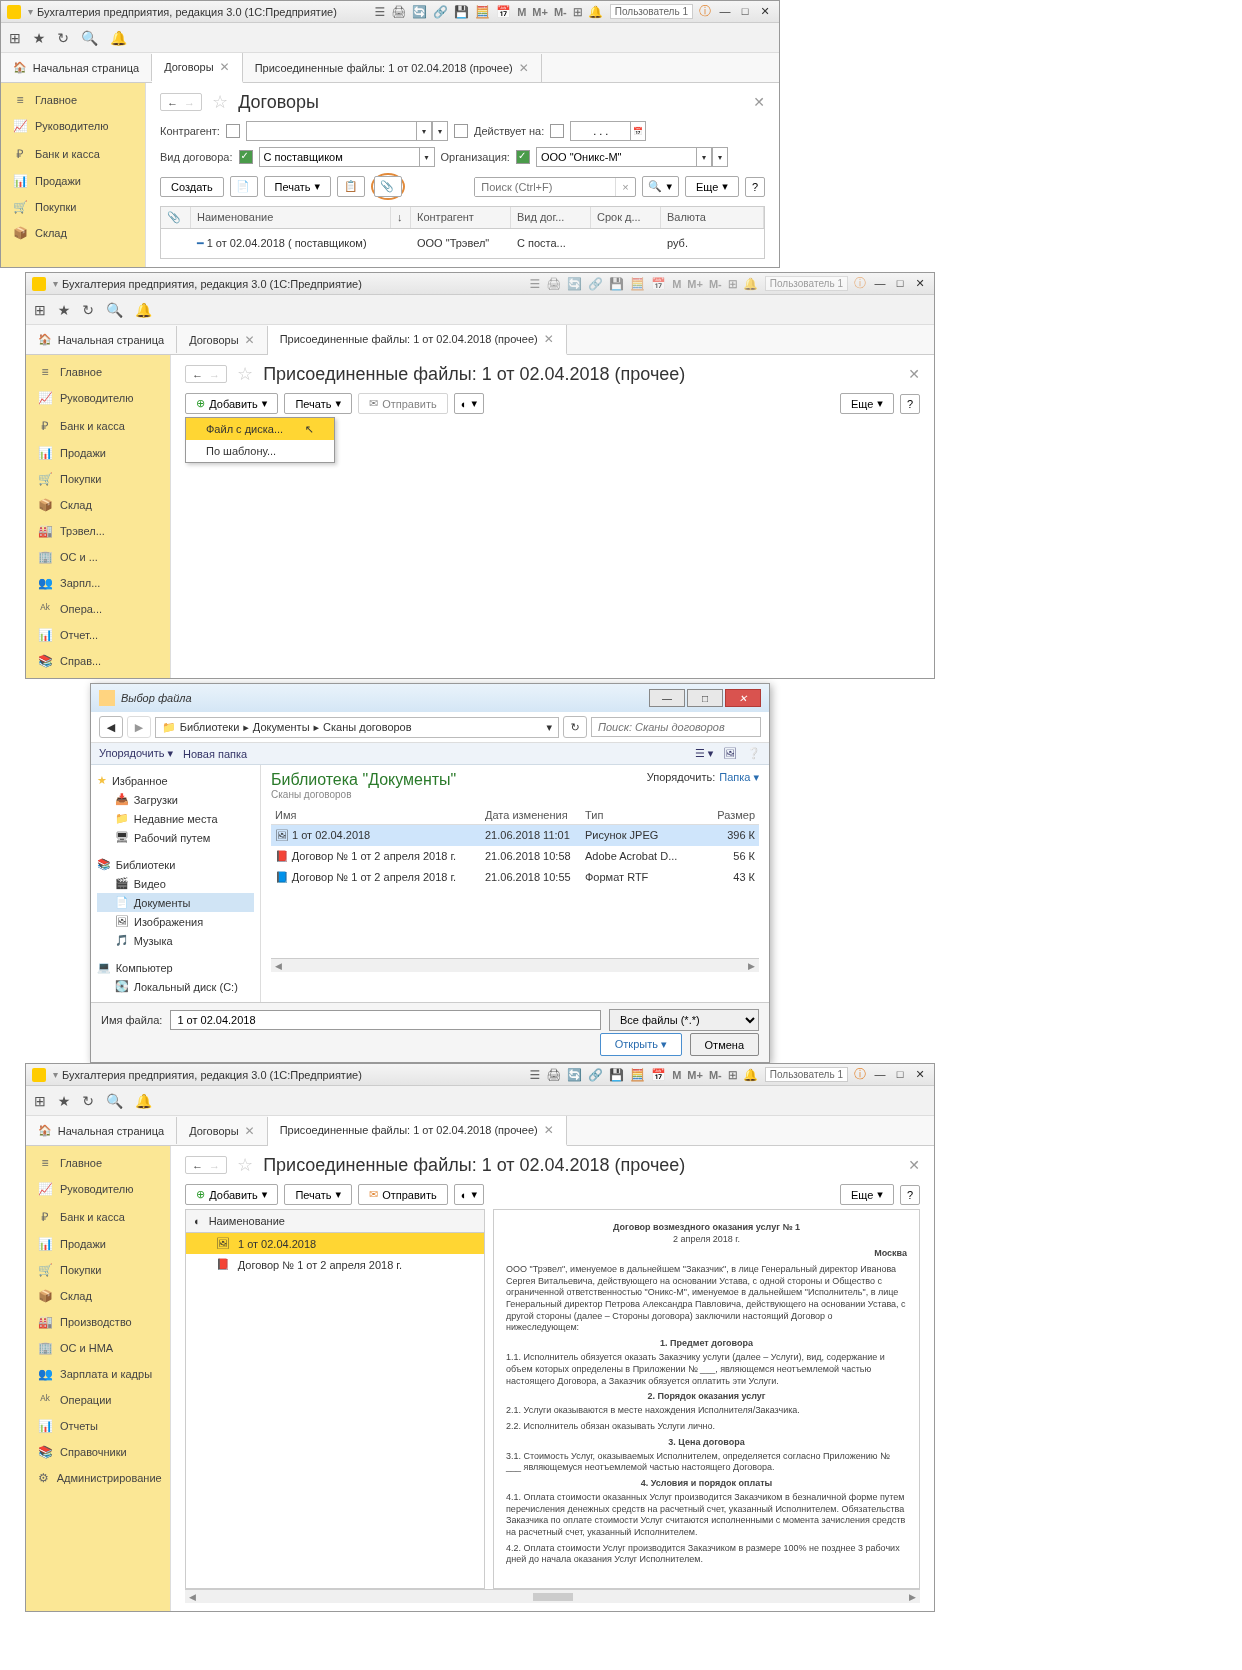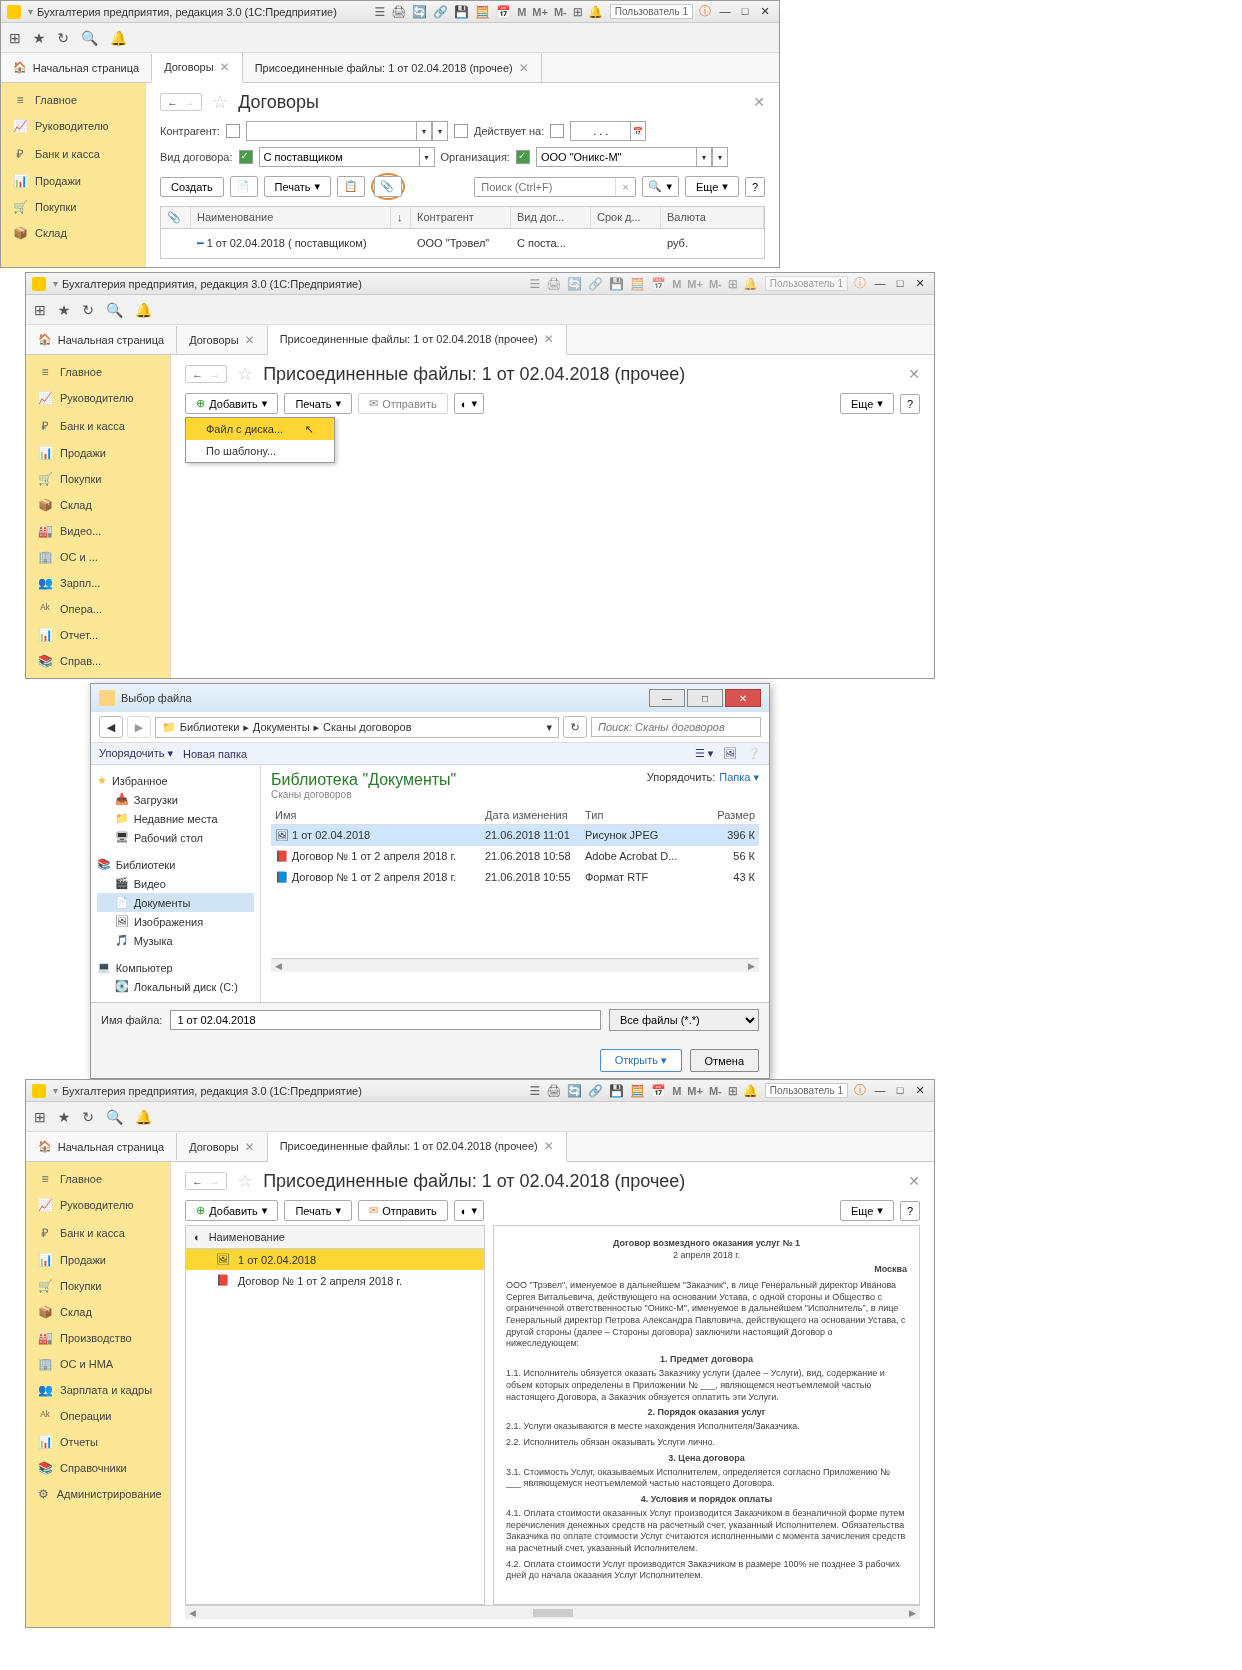--- a/index.html
+++ b/index.html
@@ -54,21 +54,21 @@
 .grid .ghead { display:flex; background:#f5f5f5; border-bottom:1px solid #ccc; }
 .grid .ghead .gcol { padding:4px 6px; border-right:1px solid #ddd; font-size:11px; color:#555; }
 .grid .grow { display:flex; padding:4px 0; }
 .grid .grow .gcell { padding:4px 6px; font-size:11px; }
 .actionbar2 { display:flex; align-items:center; gap:6px; margin-bottom:4px; }
 .dropdown { position:relative; display:inline-block; }
 .ddmenu { position:absolute; top:24px; left:0; background:#fff; border:1px solid #999; min-width:150px; z-index:10; box-shadow:2px 2px 4px rgba(0,0,0,0.2); }
 .ddmenu .dditem { padding:5px 20px; cursor:pointer; font-size:11px; }
 .ddmenu .dditem.hl { background:#ffd633; }
 .filewin { border:1px solid #999; box-shadow:2px 2px 8px rgba(0,0,0,0.3); background:#fff; }
-.filewin .ftitle { background:linear-gradient(#eaf3fb,#d4e6f5); height:28px; display:flex; align-items:center; padding:0 8px; }
+.filewin .ftitle { background:linear-gradient(#eaf3fb,#d4e6f5); height:28px; display:flex; align-items:center; padding:0 8px;font-style:italic; }
 .filewin .ftitle .ficon{ width:16px;height:16px; background:#ffd480; margin-right:6px;}
 .filewin .ftitle .winbtns{ margin-left:auto; display:flex; gap:2px;}
 .filewin .ftitle .winbtn{ width:36px; height:18px; border:1px solid #888; display:flex; align-items:center; justify-content:center; font-size:10px; background:#e8e8e8;}
 .filewin .ftitle .winbtn.red{ background:#d9534f; color:#fff; border-color:#b03a36;}
 .filewin .fcrumb{ display:flex; align-items:center; padding:4px 8px; gap:4px; border-bottom:1px solid #ddd; }
 .filewin .fcrumb .navbtn{ border:1px solid #bbb; border-radius:3px; width:24px; height:22px; display:flex;align-items:center;justify-content:center;}
 .filewin .fcrumb .path{ flex:1; border:1px solid #bbb; padding:3px 6px; font-size:11px; display:flex; align-items:center; gap:4px;}
 .filewin .fcrumb .search{ border:1px solid #bbb; padding:3px 6px; font-size:11px; width:170px; color:#999; font-style:italic;}
 .filewin .ftool{ background:#eef3f9; padding:4px 8px; display:flex; align-items:center; gap:10px; border-bottom:1px solid #d0dbe5; font-size:11px; color:#336; }
 .filewin .fbody{ display:flex; }
@@ -78,21 +78,21 @@
 .filewin .ftree .sel{ background:#d0e4f5; }
 .filewin .flist{ flex:1; padding:6px 10px; }
 .filewin .flist .libhead{ color:#2a7a2a; font-size:16px; }
 .filewin .flist .libsub{ color:#888; font-size:10px; margin-bottom:6px; }
 .filewin .flist .sortrow{ display:flex; justify-content:flex-end; gap:4px; font-size:11px; margin-bottom:4px;}
 .filewin .flist .fhead{ display:flex; border-bottom:1px solid #ddd; font-size:11px; color:#555; }
 .filewin .flist .fcol{ padding:3px 4px; }
 .filewin .flist .frow{ display:flex; font-size:11px; padding:2px 0; }
 .filewin .flist .frow.sel{ background:#cfe5fb; }
 .filewin .flist .frow .fcell{ padding:2px 4px; }
-.filewin .ffoot{ padding:6px 10px; display:flex; flex-direction:column; gap:18px; background:#f5f5f5; border-top:1px solid #ccc;}
+.filewin .ffoot{ padding:6px 10px; display:flex; flex-direction:column; gap:2px; background:#f5f5f5; border-top:1px solid #ccc;}
 .filewin .ffoot .frow1{ display:flex; align-items:center; gap:8px;}
 .filewin .ffoot .frow2{ display:flex; justify-content:flex-end; gap:8px;}
 .filewin .ffoot select, .filewin .ffoot input{ border:1px solid #999; padding:3px 6px; font-size:11px;}
 .filewin .ffoot .fbtn{ border:1px solid #888; padding:4px 14px; font-size:11px; background:#f0f0f0; cursor:pointer; border-radius:2px;}
 .filewin .ffoot .fbtn.primary{ border:1px solid #4a8fd0; background:#fff; color:#2a6db0;}
 .preview { display:flex; gap:8px; }
 .preview .plist{ width:300px; border:1px solid #ccc; }
 .preview .plist .phead{ background:#f5f5f5; padding:5px 8px; border-bottom:1px solid #ccc; display:flex; gap:8px;}
 .preview .plist .prow{ display:flex; align-items:center; gap:8px; padding:4px 8px; }
 .preview .plist .prow.hl{ background:#ffd633; }
@@ -353,21 +353,21 @@
       <div class="menu">
             <span class="micon">🛒</span>
             <span>Покупки</span>
           </div>
       <div class="menu">
             <span class="micon">📦</span>
             <span>Склад</span>
           </div>
       <div class="menu">
             <span class="micon">🏭</span>
-            <span>Видео...</span>
+            <span>Трэвел...</span>
           </div>
       <div class="menu">
             <span class="micon">🏢</span>
             <span>ОС и ...</span>
           </div>
       <div class="menu">
             <span class="micon">👥</span>
             <span>Зарпл...</span>
           </div>
       <div class="menu">
@@ -468,21 +468,21 @@
       <div class="tnode tindent">
             <span>📥</span>
             <span>Загрузки</span>
           </div>
       <div class="tnode tindent">
             <span>📁</span>
             <span>Недавние места</span>
           </div>
       <div class="tnode tindent">
             <span>🖥</span>
-            <span>Рабочий стол</span>
+            <span>Рабочий путем</span>
           </div>
       <div style="height:8px;"></div>
       <div class="tnode">
             <span>📚</span>
             <span>Библиотеки</span>
           </div>
       <div class="tnode tindent">
             <span>🎬</span>
             <span>Видео</span>
           </div>

